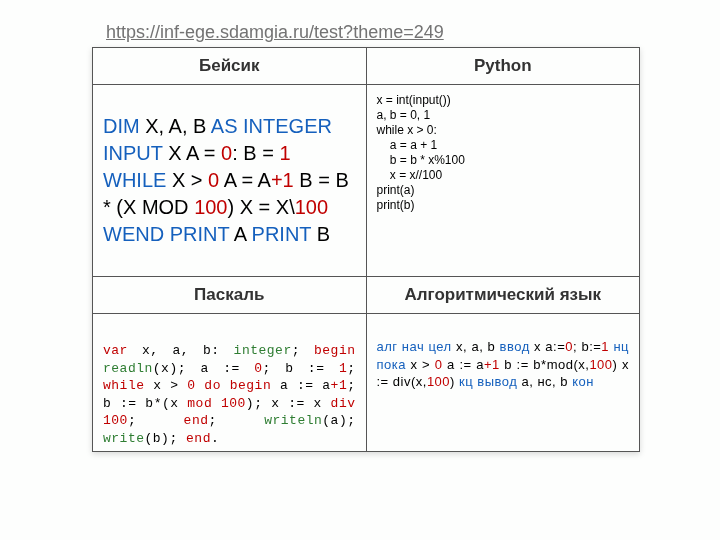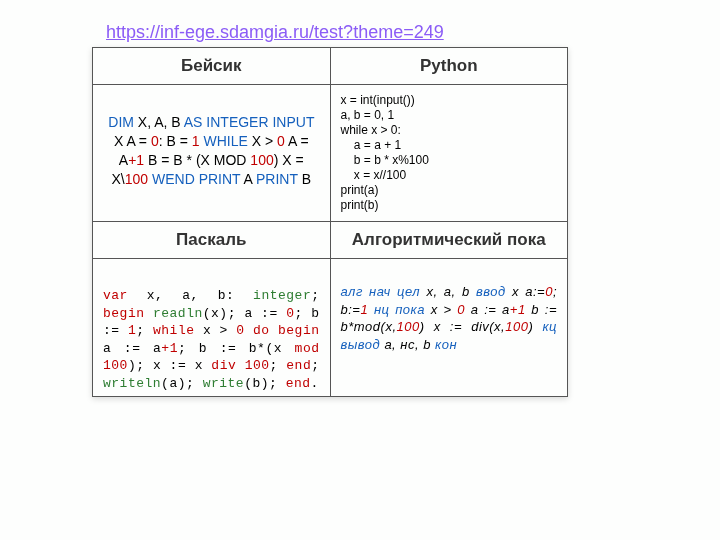--- a/index.html
+++ b/index.html
@@ -5,51 +5,50 @@
   body {
     margin: 0;
     padding: 0;
     background: #fdfefd;
     font-family: Arial, sans-serif;
     width: 720px;
     height: 540px;
     overflow: hidden;
   }
   .url {
-    color: #8b5cf6;
+    color: #737373;
     text-decoration: underline;
     font-size: 18px;
     margin: 22px 0 4px 106px;
     display: inline-block;
   }
   .grid {
     margin: 0 0 0 92px;
-    width: 476px;
+    width: 548px;
     border-collapse: collapse;
     box-shadow: 0 2px 6px rgba(0,0,0,0.15);
   }
   .grid td, .grid th {
     border: 1.5px solid #555;
     padding: 8px 10px;
     vertical-align: top;
   }
   .hd {
     text-align: center;
     font-weight: bold;
     font-size: 17px;
     color: #333;
     padding: 10px 0;
   }
   .code {
     font-family: Arial, sans-serif;
-    font-size: 14px;
+    font-size: 20px;
     line-height: 1.35;
     white-space: normal;
     word-break: break-word;
-    text-align: center;
   }
   .py {
     font-size: 12px;
     line-height: 1.25;
     white-space: pre;
   }
   .kw { color: #1560bd; }
   .rd { color: #c00000; }
   .gr { color: #2e7d32; }
   .pl { font-family: "Courier New", monospace; font-size: 13px; letter-spacing: 0.5px; }
@@ -78,27 +77,27 @@
 a, b = 0, 1
 while x &gt; 0:
     a = a + 1
     b = b * x%100
     x = x//100
 print(a)
 print(b)</td>
   </tr>
   <tr>
     <td class="hd col1">Паскаль</td>
-    <td class="hd col2">Алгоритмический пока</td>
+    <td class="hd col2">Алгоритмический язык</td>
   </tr>
   <tr>
     <td class="code pl col1" style="padding-top:28px;padding-bottom:4px;text-align:justify;">
       <span class="rd">var</span><span>    x,    a,    b:    </span><span class="gr">integer</span><span>;    </span><span class="rd">begin</span><span>    </span><span class="gr">readln</span><span>(x);    a := </span><span class="rd">0</span><span>; b := </span><span class="rd">1</span><span>;    </span><span class="rd">while</span><span> x &gt; </span><span class="rd">0</span><span> </span><span class="rd">do</span><span>    </span><span class="rd">begin</span><span>        a := a</span><span class="rd">+1</span><span>;        b    :=    b*(x    </span><span class="rd">mod</span><span>    </span><span class="rd">100</span><span>);        x  :=  x  </span><span class="rd">div</span><span>  </span><span class="rd">100</span><span>;        </span><span class="rd">end</span><span>;    </span><span class="gr">writeln</span><span>(a); </span><span class="gr">write</span><span>(b); </span><span class="rd">end</span><span>.</span>
     </td>
-    <td class="code ag col2" style="padding-top:24px;padding-bottom:22px;text-align:justify;font-style:italic;">
+    <td class="code ag col2" style="padding-top:24px;padding-bottom:22px;text-align:justify;">
       <span class="kw">алг нач цел</span><span> x, a, b </span><span class="kw">ввод</span><span> x a:=</span><span class="rd">0</span><span>; b:=</span><span class="rd">1</span><span> </span><span class="kw">нц пока</span><span> x &gt; </span><span class="rd">0</span><span>   a := a</span><span class="rd">+1</span><span>   b := b*mod(x,</span><span class="rd">100</span><span>)     x   :=   div(x,</span><span class="rd">100</span><span>)   </span><span class="kw">кц</span><span> </span><span class="kw">вывод</span><span> a, нс, b </span><span class="kw">кон</span>
     </td>
   </tr>
 </tbody>
   </table>
 
 
 
 
 </body></html>

